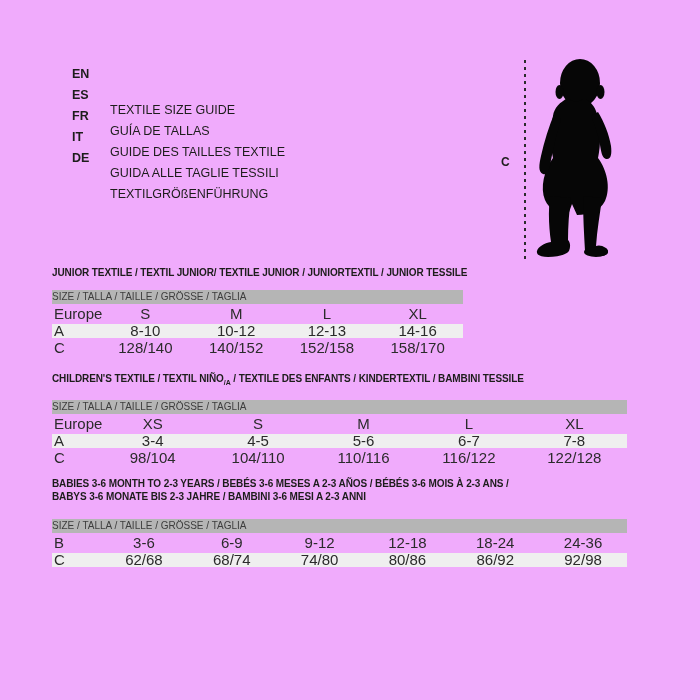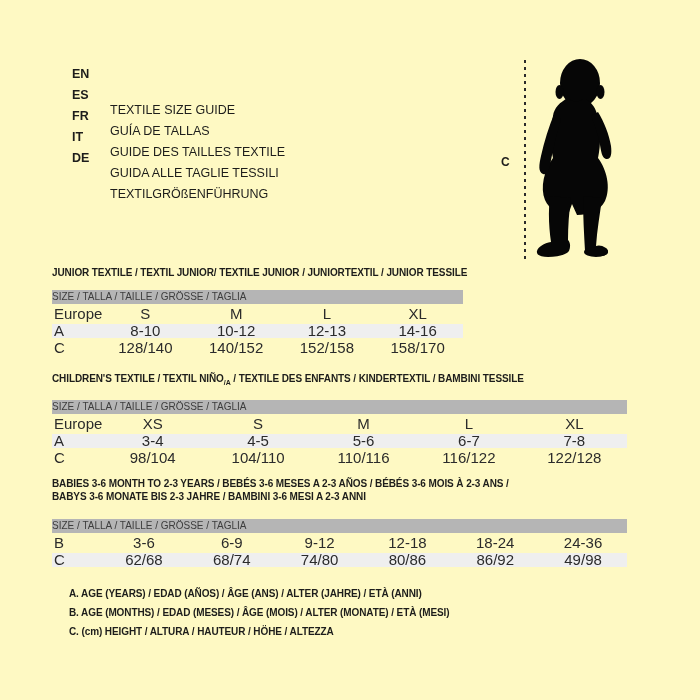--- a/index.html
+++ b/index.html
@@ -1,17 +1,17 @@
 <!DOCTYPE html>
 <html style="--bar: #b5b5b5; --alt: #efefef;"><head>
 <meta charset="utf-8">
 <style>
   html,body{margin:0;padding:0;background:#ffffff;}
   .canvas{
-    position:relative;width:700px;height:700px;background:#fef9c3;
+    position:relative;width:700px;height:700px;background:#f0abfc;
     font-family:"Liberation Sans",sans-serif;color:#1d1d1b;overflow:hidden;
   }
   
   .lang-block{position:absolute;left:72px;top:64px;}
   .lang-row{display:flex;height:21px;line-height:21px;}
   .lang-code{width:38px;font-weight:bold;font-size:12.5px;}
   .lang-label{font-weight:normal;font-size:12.5px;white-space:nowrap;margin-top:36px;}
   
   .dash-line{position:absolute;left:524px;top:60px;width:2px;height:202px;
     background:repeating-linear-gradient(to bottom,#2b2b2b 0 3px,transparent 3px 7px);}
@@ -160,24 +160,19 @@
         <span class="tbl-cell">18-24</span>
         <span class="tbl-cell">24-36</span>
       </div>
       <div class="tbl-row alt">
         <span class="tbl-lbl">C</span>
         <span class="tbl-cell">62/68</span>
         <span class="tbl-cell">68/74</span>
         <span class="tbl-cell">74/80</span>
         <span class="tbl-cell">80/86</span>
         <span class="tbl-cell">86/92</span>
-        <span class="tbl-cell">49/98</span>
+        <span class="tbl-cell">92/98</span>
       </div>
     </div>
   </div>
 
-  <div class="footnotes">
-    <div class="footnote">A. AGE (YEARS) / EDAD (AÑOS) / ÂGE (ANS) / ALTER (JAHRE) / ETÀ (ANNI)</div>
-    <div class="footnote">B. AGE (MONTHS) / EDAD (MESES) / ÂGE (MOIS) / ALTER (MONATE) / ETÀ (MESI)</div>
-    <div class="footnote">C. (cm) HEIGHT / ALTURA / HAUTEUR / HÖHE / ALTEZZA</div>
-  </div>
 
 </div>
 
 </body></html>

